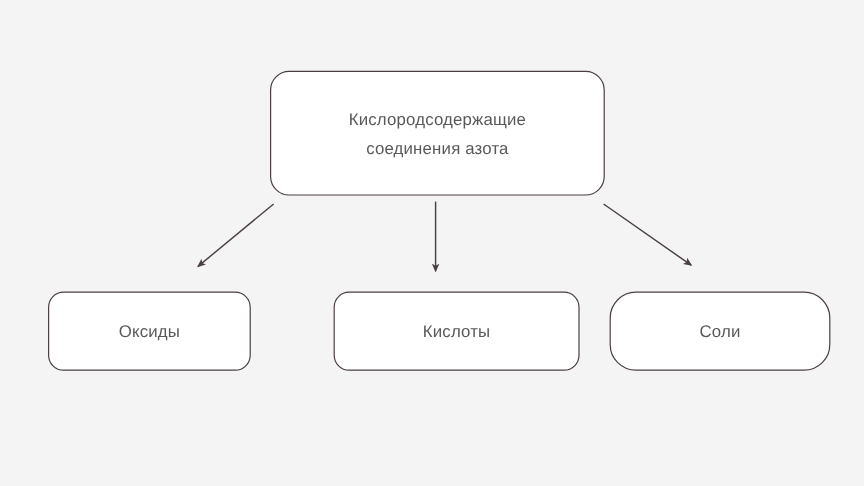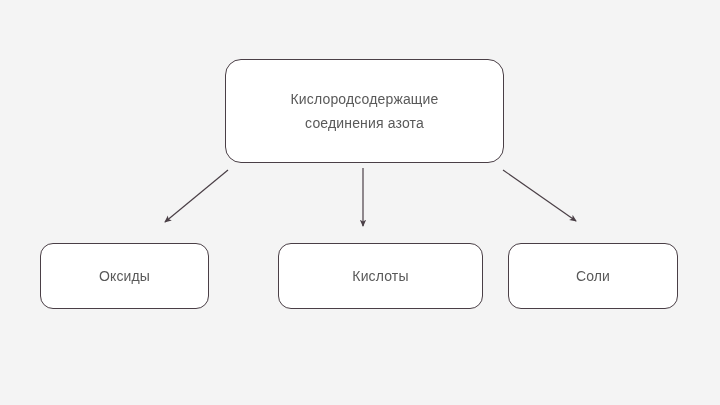--- a/index.html
+++ b/index.html
@@ -61,22 +61,23 @@
   }
   #node-acids {
     left: 278px;
     top: 243px;
     width: 205px;
     height: 66px;
   }
   #node-salts {
     left: 508px;
     top: 243px;
-    width: 170px;
+    width: 184px;
     height: 66px;
+    border-radius: 22px;
   }
 </style>
 </head>
 <body>
 
 <div id="canvas">
 
   <svg class="arrow-layer" viewBox="0 0 720 405" xmlns="http://www.w3.org/2000/svg">
     <defs>
       <marker id="arrowhead" markerWidth="7" markerHeight="7" refX="5.2" refY="3" orient="auto" markerUnits="strokeWidth">

